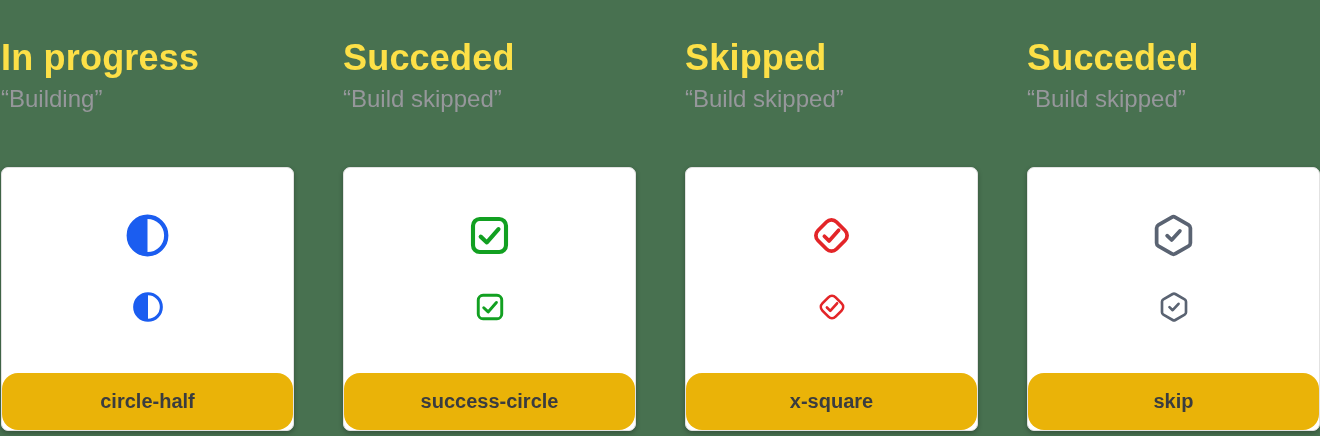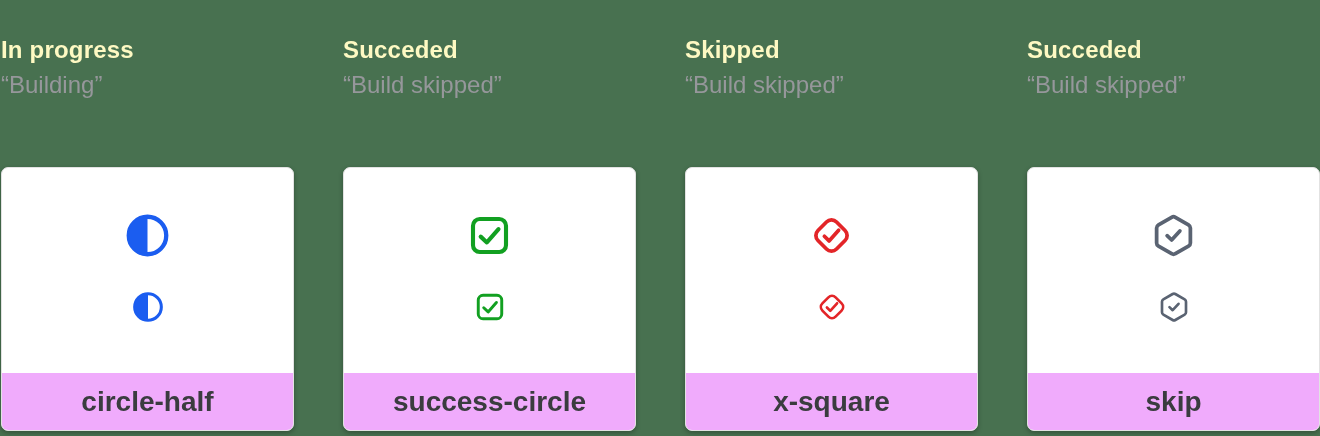--- a/index.html
+++ b/index.html
@@ -16,24 +16,24 @@
     display: flex;
     gap: 49px;
     padding-left: 1px;
   }
   .col { width: 293px; display: flex; flex-direction: column; }
   .col-header {
     height: 167px;
     padding-top: 36px;
   }
   .col-title {
-    font-size: 24px;
+    font-size: 36px;
     font-weight: 800;
     letter-spacing: 0.2px;
-    color: #fef9c3;
+    color: #fde047;
     line-height: 1.2;
   }
   .col-subtitle {
     margin-top: 6px;
     font-size: 24px;
     font-weight: 500;
     color: #96979B;
     line-height: 1.2;
   }
   .card {
@@ -50,27 +50,28 @@
     height: 205px;
     display: flex;
     flex-direction: column;
     align-items: center;
     padding-top: 45px;
   }
   .icon-lg { width: 45px; height: 45px; }
   .icon-sm { width: 32px; height: 32px; margin-top: 33px; }
   .card-footer {
     flex: 1;
-    background: #f0abfc;
+    background: #eab308;
     display: flex;
     align-items: center;
     justify-content: center;
-    font-size: 28px;
+    font-size: 20px;
     font-weight: 700;
     color: #3A3C3F;
+    border-radius: 16px;
   }
 </style>
 </head>
 <body>
 
 <div class="columns">
 
   <div class="col">
     <div class="col-header">
       <div class="col-title">In progress</div>

